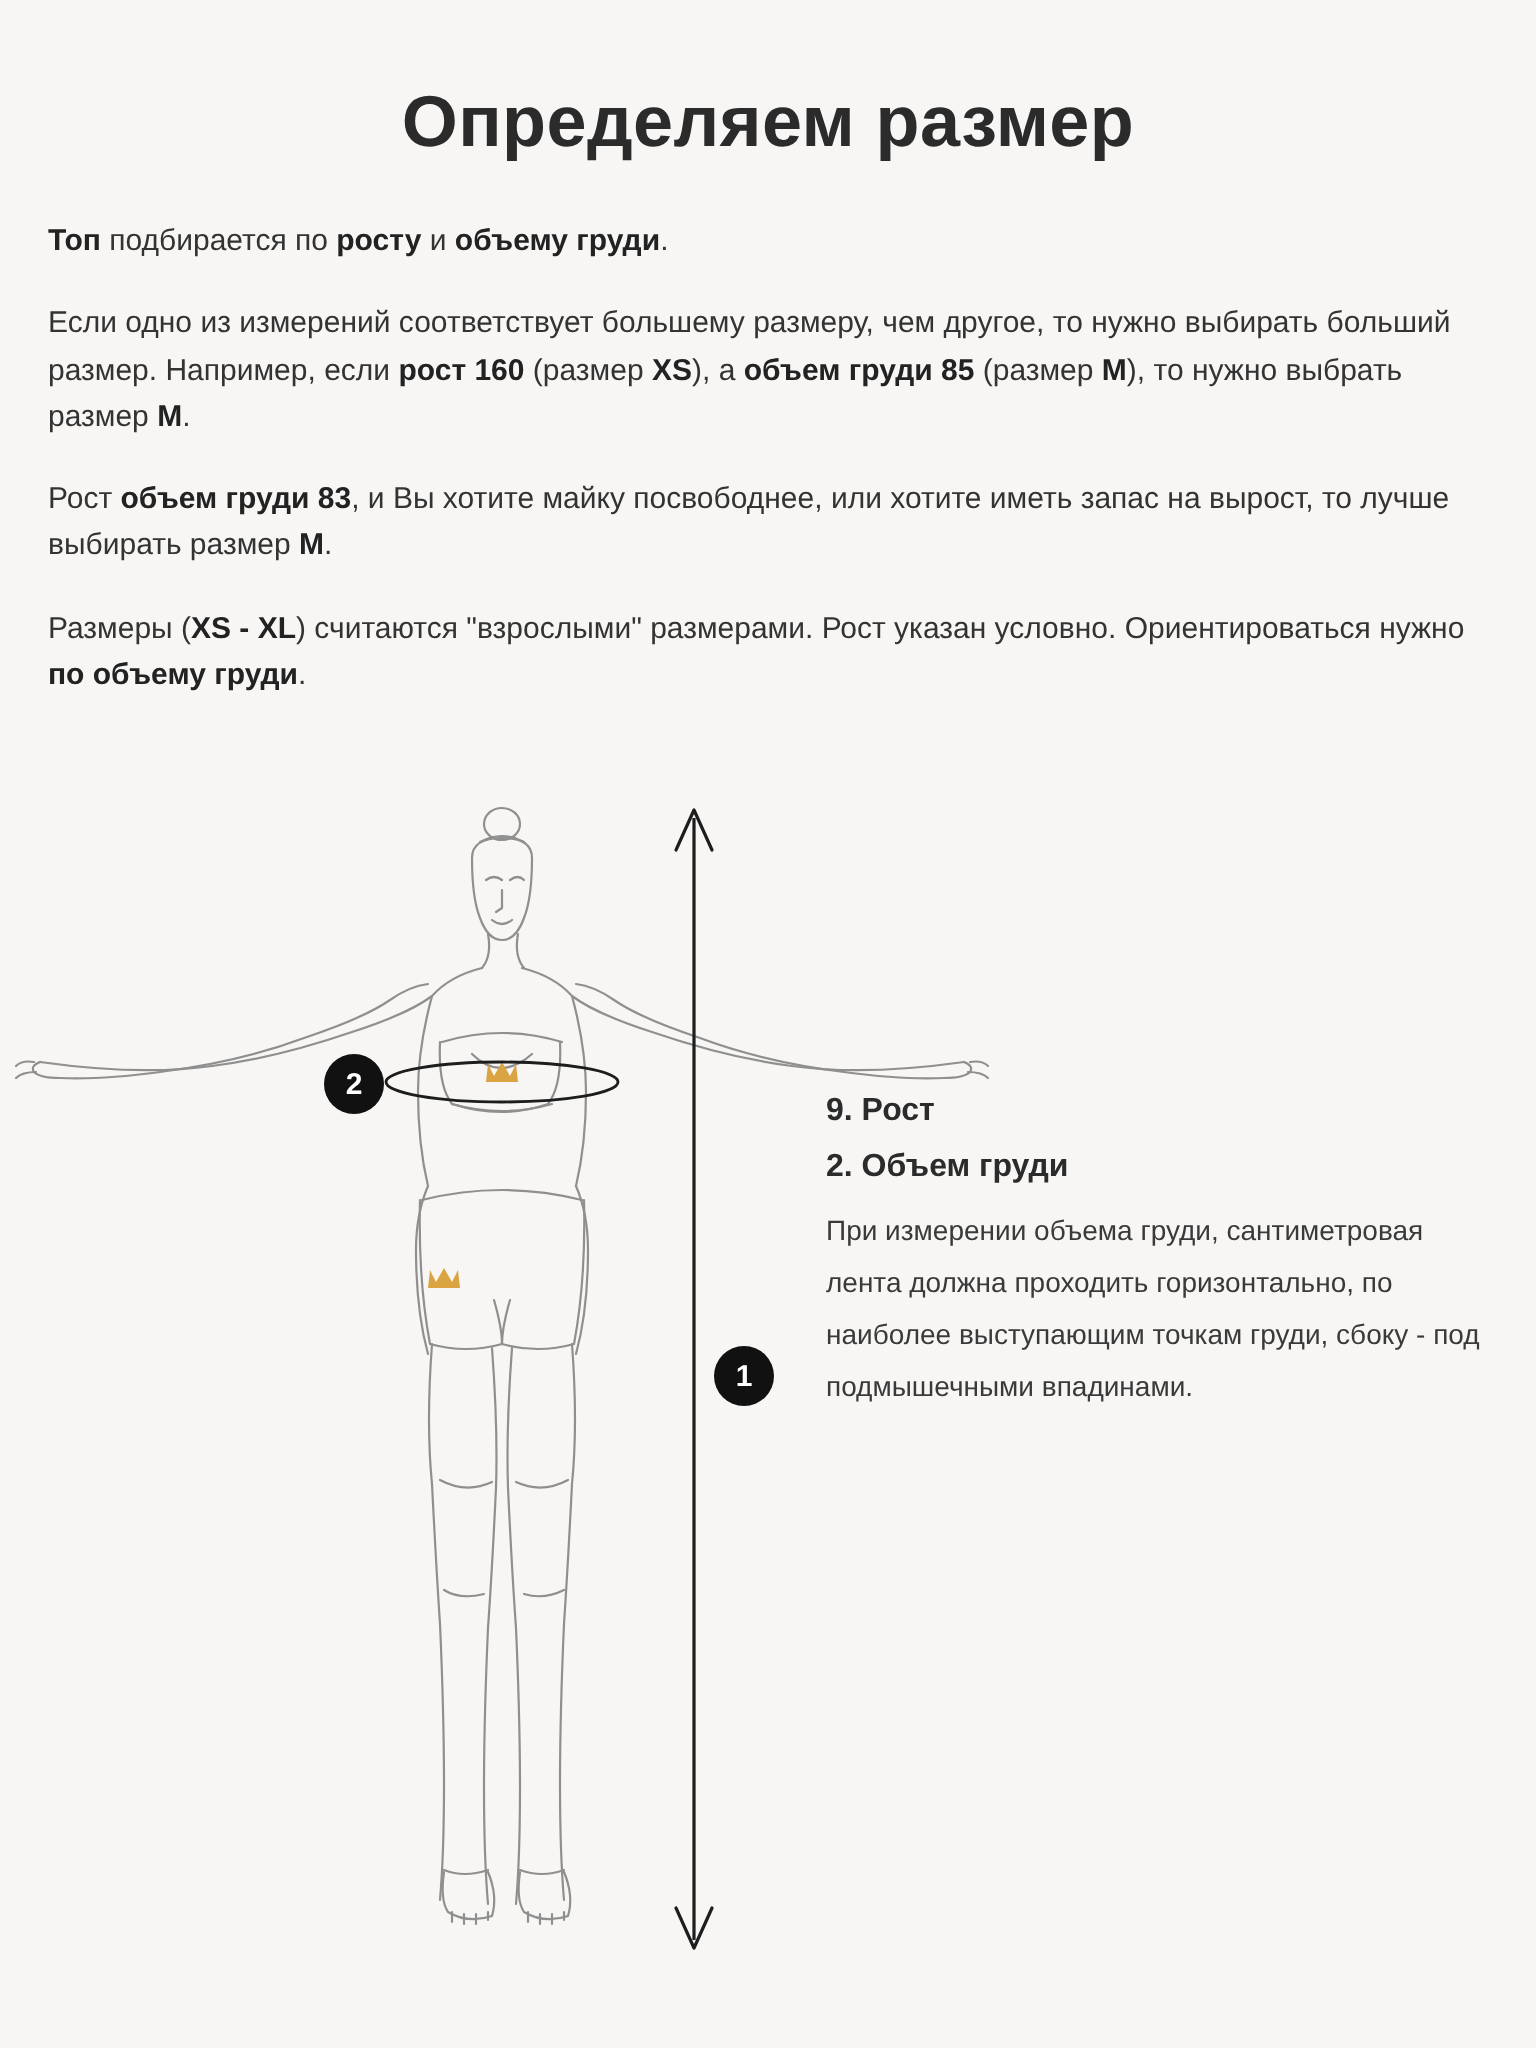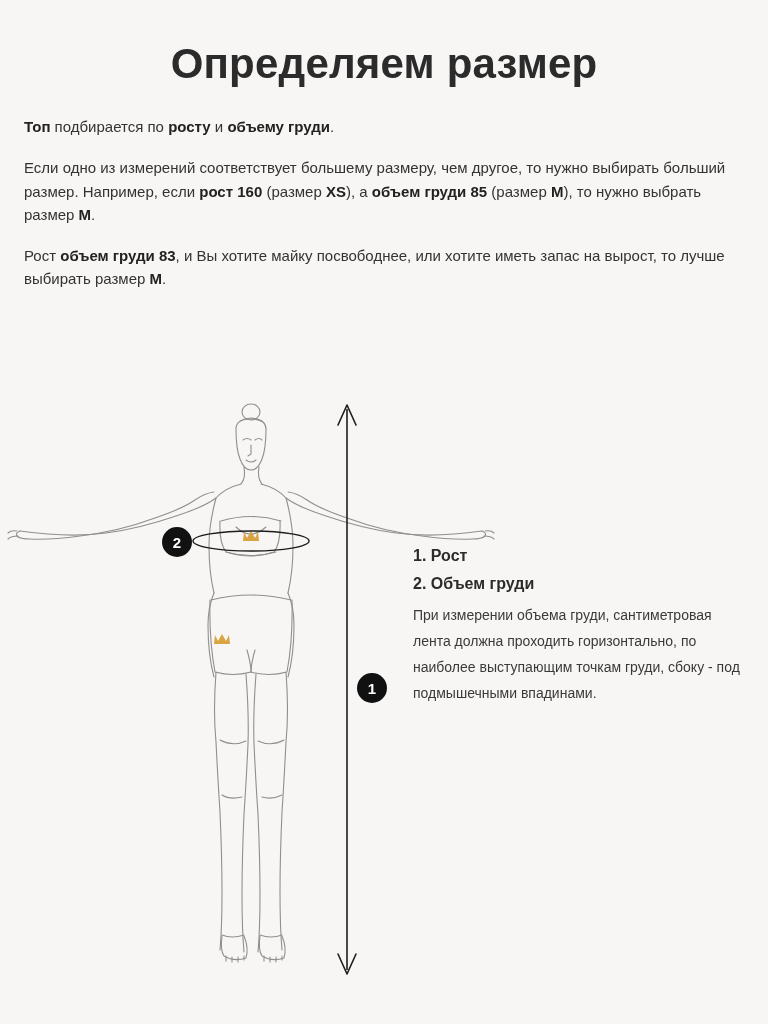--- a/index.html
+++ b/index.html
@@ -17,21 +17,21 @@
   }
   .page {
     position: relative;
     width: 768px;
     height: 1024px;
   }
   h1.title {
     margin: 0;
     padding: 40px 0 0 0;
     text-align: center;
-    font-size: 42px;
+    font-size: 36px;
     font-weight: bold;
     letter-spacing: 0.2px;
     color: #2b2b2b;
   }
   .text-block {
     margin: 1px 24px;
     padding-top: 26px;
     font-size: 15px;
     line-height: 1.55;
     color: #333;
@@ -109,20 +109,21 @@
 <body>
 
 <div class="page">
 
   <h1 class="title">Определяем размер</h1>
 
   <div class="text-block">
     <p class="para"><span class="b">Топ</span><span> подбирается по </span><span class="b">росту</span><span> и </span><span class="b">объему груди</span><span>.</span></p>
     <p class="para"><span>Если одно из измерений соответствует большему размеру, чем другое, то нужно выбирать больший размер. Например, если </span><span class="b">рост 160</span><span> (размер </span><span class="b">XS</span><span>), а </span><span class="b">объем груди 85</span><span> (размер </span><span class="b">M</span><span>), то нужно выбрать размер </span><span class="b">M</span><span>.</span></p>
     <p class="para"><span>Рост </span><span class="b">объем груди 83</span><span>, и Вы хотите майку </span><span class="u">посвободнее</span><span>, или хотите иметь </span><span class="u">запас на вырост</span><span>, то лучше выбирать размер </span><span class="b">M</span><span>.</span></p>
+    <p class="para"><span>Размеры (</span><span class="b">XS - XL</span><span>) считаются "взрослыми" размерами. Рост указан </span><span class="u">условно</span><span>. Ориентироваться нужно </span><span class="b">по объему груди</span><span>.</span></p>
   </div>
 
   <div class="figure-area">
 
     <svg class="body-svg" width="768" height="600" viewBox="0 0 768 600">
       <g fill="none" stroke="#8f8f8f" stroke-width="1.1" stroke-linecap="round" stroke-linejoin="round">
 
         <ellipse cx="251" cy="17" rx="9" ry="8"></ellipse>
         <path d="M240 26 q11 -6 22 0"></path>
 
@@ -204,20 +205,20 @@
         <line x1="347" y1="14" x2="347" y2="575"></line>
         <path d="M338 30 L347 10 L356 30" stroke-linecap="round" stroke-linejoin="round"></path>
         <path d="M338 559 L347 579 L356 559" stroke-linecap="round" stroke-linejoin="round"></path>
       </g>
     </svg>
 
     <div class="badge badge-2">2</div>
     <div class="badge badge-1">1</div>
 
     <div class="side-notes">
-      <p class="note-heading">1. Рост</p>
+      <p class="note-heading">9. Рост</p>
       <p class="note-heading">2. Объем груди</p>
       <p class="note-body">При измерении объема груди, сантиметровая лента должна проходить горизонтально, по наиболее выступающим точкам груди, сбоку - под подмышечными впадинами.</p>
     </div>
 
   </div>
 
 </div>
 
 </body></html>

